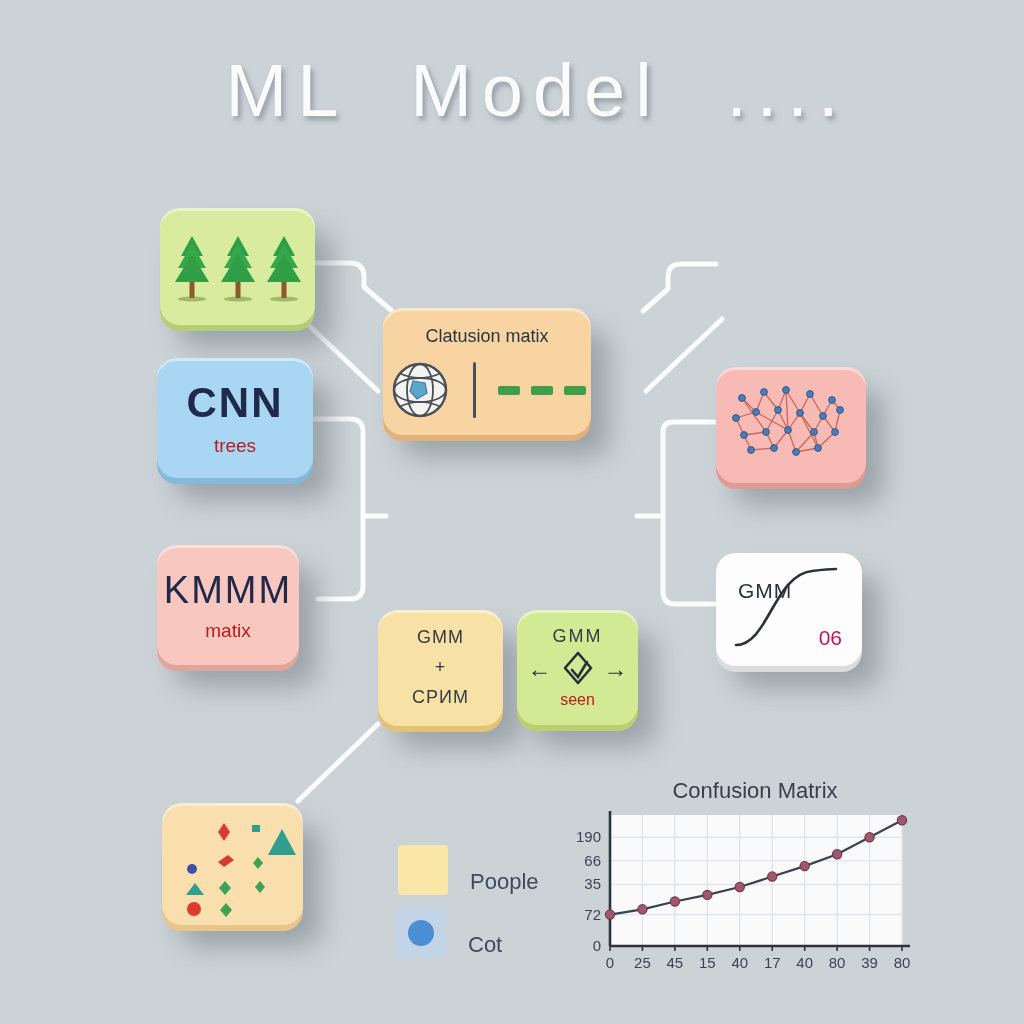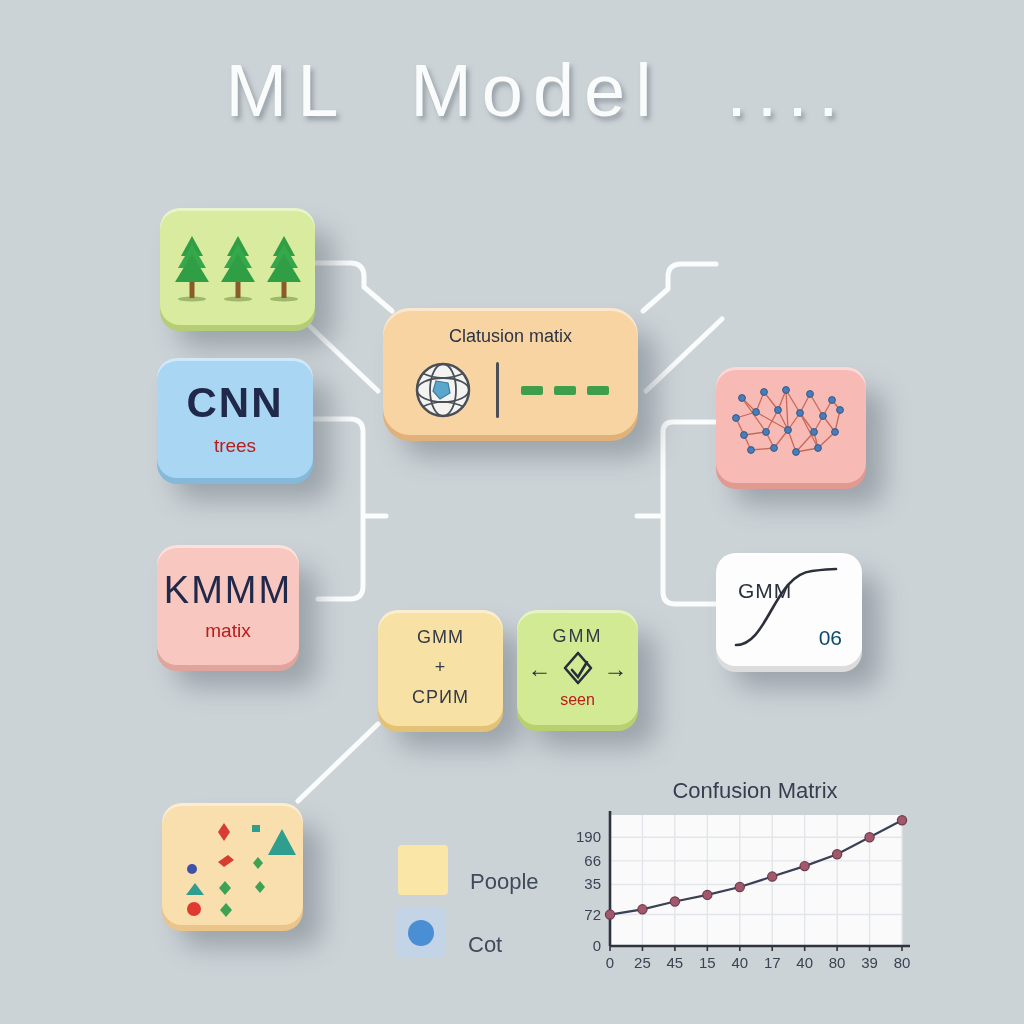--- a/index.html
+++ b/index.html
@@ -24,21 +24,21 @@
     position:absolute;z-index:2;border-radius:20px;
     box-shadow:inset 0 3px 0 rgba(255,255,255,.45), 0 6px 0 var(--edge,#b5b5b5),
                18px 22px 26px rgba(96,106,116,.45);
     display:flex;flex-direction:column;align-items:center;justify-content:center;
   }
   .box .big{font-weight:700;color:#20294a;letter-spacing:2px;}
   .box .small{color:#b91c1c;margin-top:8px;}
   .b-trees   {left:160px;top:208px;width:155px;height:117px;background:#d8eb9e;--edge:#b5cd75;}
   .b-cnn     {left:157px;top:358px;width:156px;height:120px;background:#a9d6f2;--edge:#84b9da;}
   .b-kmmm    {left:157px;top:545px;width:142px;height:120px;background:#f8c7bf;--edge:#dfa49c;}
-  .b-clat    {left:383px;top:308px;width:255px;height:127px;background:#f8d4a3;border-radius:27px;--edge:#e0b179;}
+  .b-clat    {left:383px;top:308px;width:208px;height:127px;background:#f8d4a3;--edge:#e0b179;}
   .b-ml      {left:385px;top:455px;width:252px;height:128px;background:#f9dab6;--edge:#edbe8e;}
   .b-gmmplus {left:378px;top:610px;width:125px;height:116px;background:#f8e1a4;--edge:#e3c276;}
   .b-gmmseen {left:517px;top:610px;width:121px;height:115px;background:#d3ea94;--edge:#b8d070;}
   .b-svm     {left:717px;top:210px;width:141px;height:112px;background:#f8e39e;--edge:#e2c974;}
   .b-network {left:716px;top:367px;width:150px;height:116px;background:#f7bab4;--edge:#e09a92;}
   .b-gmm06   {left:716px;top:553px;width:146px;height:113px;background:#fdfdfd;--edge:#dcdcdc;}
   .b-scatter {left:162px;top:803px;width:141px;height:122px;background:#f9deae;--edge:#eac488;}
   .b-cnn .big{font-size:42px;} .b-cnn .small{font-size:19px;}
   .b-kmmm .big{font-size:38px;font-weight:500;} .b-kmmm .small{font-size:19px;}
   .b-svm .big{font-size:38px;font-weight:600;}
@@ -48,21 +48,21 @@
   .clat-divider{width:3px;height:56px;background:#4a4f57;border-radius:2px;}
   .dashes{display:flex;gap:11px;}
   .dash{width:22px;height:9px;background:#3f9e4a;border-radius:2px;}
   .b-gmmplus div{font-size:18px;color:#333b45;line-height:1.65;letter-spacing:1px;text-align:center;}
   .b-gmmseen .gm-top{font-size:18px;color:#333b45;letter-spacing:2px;}
   .gm-iconrow{display:flex;align-items:center;gap:8px;margin:2px 0;}
   .gm-arrow{font-size:24px;color:#23303c;font-weight:700;}
   .b-gmmseen .small{font-size:16px;margin-top:0;}
   .b-gmm06{align-items:stretch;}
   .gmm06-label{position:absolute;left:22px;top:26px;font-size:21px;color:#2b313d;letter-spacing:1px;}
-  .gmm06-num{position:absolute;right:20px;bottom:16px;font-size:21px;color:#0c4a6e;}
+  .gmm06-num{position:absolute;right:20px;bottom:16px;font-size:21px;color:#be185d;}
   
   .legend-item{position:absolute;z-index:2;display:flex;align-items:flex-end;gap:22px;}
   .legend-swatch{width:50px;height:50px;border-radius:4px;display:flex;align-items:center;justify-content:center;}
   .legend-label{font-size:22px;color:#3f4a5a;}
   .legend-dot{width:26px;height:26px;border-radius:50%;}
   
   .chart-title{position:absolute;left:585px;top:778px;width:340px;text-align:center;
     font-size:22px;color:#353e4f;font-weight:500;z-index:2;}
   #chart-wrap{position:absolute;left:558px;top:806px;z-index:2;}
 </style>

